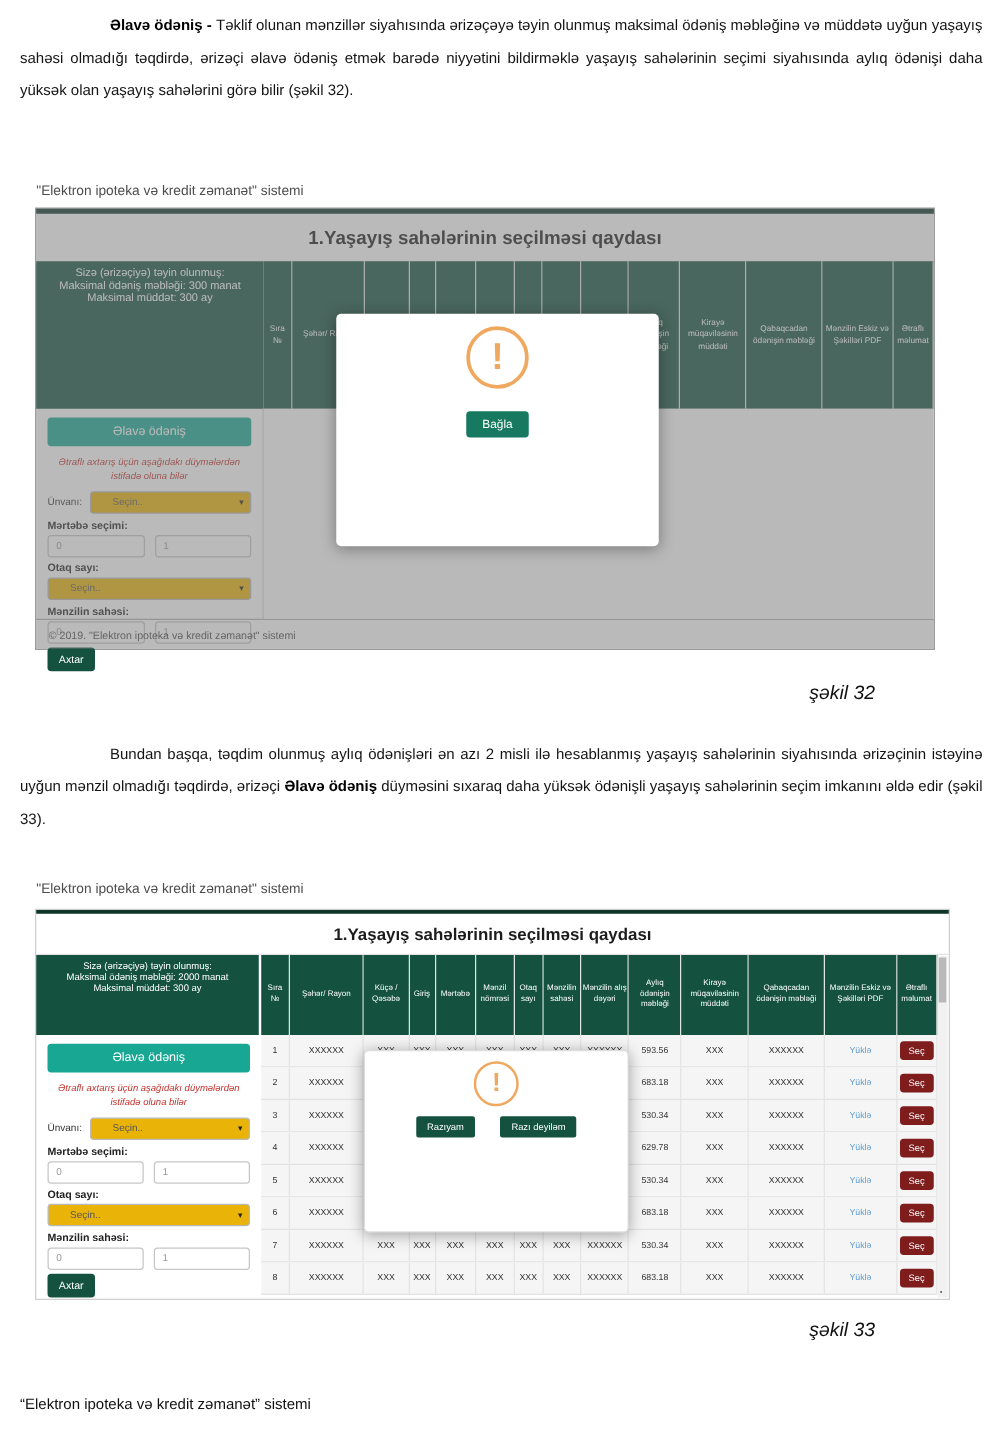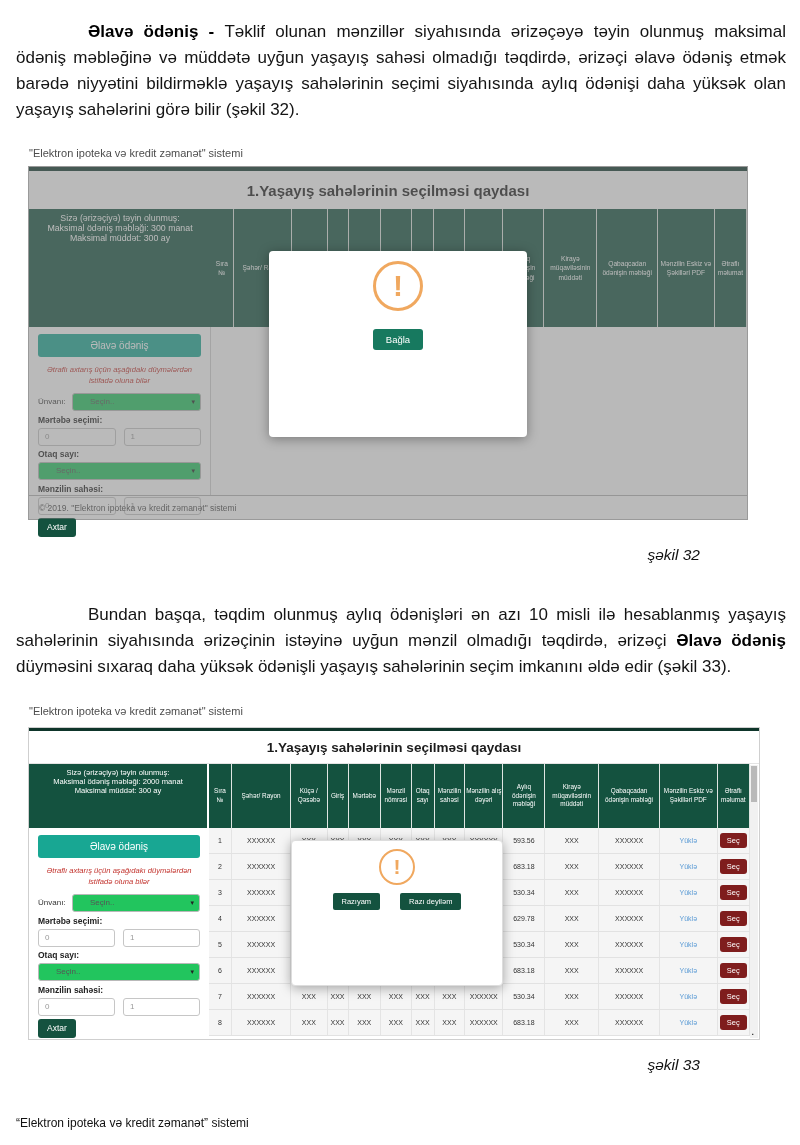--- a/index.html
+++ b/index.html
@@ -5,22 +5,22 @@
   * { box-sizing: border-box; margin: 0; padding: 0; }
   html,body { width:800px; height:1145px; }
   body {
     font-family: "Liberation Sans", sans-serif;
     background:#ffffff; color:#111;
     position:relative; overflow:hidden;
   }
   
   .para {
     position:absolute; left:16px; right:14px;
-    font-size:17px; line-height:26px;
-    text-align:justify; text-indent:72px; color:#141414;margin-top:12px;
+    font-size:12px; line-height:26px;
+    text-align:justify; text-indent:72px; color:#141414;
   }
   .para b { color:#000; }
   #para1 { top:7px; }
   #para2 { top:590px; }
   .fig-label {
     position:absolute; right:100px; font-style:italic;
     font-size:15.5px; color:#111;
   }
   #fig32-label { top:546px; }
   #fig33-label { top:1056px; }
@@ -74,21 +74,21 @@
   .sb-btn.teal { background:#18a793; height:23px; font-size:10px; }
   .sb-btn.dark { background:#14523f; width:38px; height:19px; font-size:8.5px; margin-top:0; }
   .sb-hint {
     color:#c2312b; font-style:italic; font-size:7.6px; text-align:center;
     margin:7px 0 6px 0; line-height:1.5;
   }
   .sb-row { display:flex; align-items:center; margin-bottom:4px; }
   .sb-inline-label { font-size:8px; color:#333; width:34px; }
   .sb-select {
     flex:1; height:18px; border:1px solid #b9b9b9; border-radius:3px;
-    background:#22c55e; display:flex; align-items:center; font-size:8px; color:#555;
+    background:#eab308; display:flex; align-items:center; font-size:8px; color:#555;
     padding:0 5px; justify-content:space-between; cursor:pointer;
   }
   .sb-select span:first-child { margin-left:12px; }
   .sb-select.full { width:100%; margin-bottom:4px; }
   .caret { font-size:7px; color:#222; }
   .sb-label { font-size:8.5px; font-weight:bold; color:#222; margin:3px 0 3px 0; }
   .sb-pair { display:flex; gap:8px; margin-bottom:3px; }
   .sb-input {
     flex:1; height:18px; border:1px solid #c6c6c6; border-radius:3px;
     background:#fff; font-size:8px; color:#999; display:flex; align-items:center;
@@ -224,21 +224,21 @@
 
   <div class="backdrop"></div>
   <div class="modal" id="modal32">
     <div class="warn-icon">!</div>
     <button class="close-btn">Bağla</button>
   </div>
 </div>
 
 <div class="fig-label" id="fig32-label">şəkil 32</div>
 
-<p class="para" id="para2"><span>Bundan başqa, təqdim olunmuş aylıq ödənişləri ən azı 10 misli ilə hesablanmış yaşayış sahələrinin siyahısında ərizəçinin istəyinə uyğun mənzil olmadığı təqdirdə, ərizəçi </span><b>Əlavə ödəniş</b><span> düyməsini sıxaraq daha yüksək ödənişli yaşayış sahələrinin seçim imkanını əldə edir (şəkil 33).</span></p>
+<p class="para" id="para2"><span>Bundan başqa, təqdim olunmuş aylıq ödənişləri ən azı 2 misli ilə hesablanmış yaşayış sahələrinin siyahısında ərizəçinin istəyinə uyğun mənzil olmadığı təqdirdə, ərizəçi </span><b>Əlavə ödəniş</b><span> düyməsini sıxaraq daha yüksək ödənişli yaşayış sahələrinin seçim imkanını əldə edir (şəkil 33).</span></p>
 
 <div class="watermark" id="wm33">"Elektron ipoteka və kredit zəmanət" sistemi</div>
 
 <div class="shot" id="shot33">
   <div class="topbar"></div>
   <div class="app-title">1.Yaşayış sahələrinin seçilməsi qaydası</div>
   <div class="content">
     <div class="leftcol">
       <div class="info-panel">
         <div>Sizə (ərizəçiyə) təyin olunmuş:</div>

